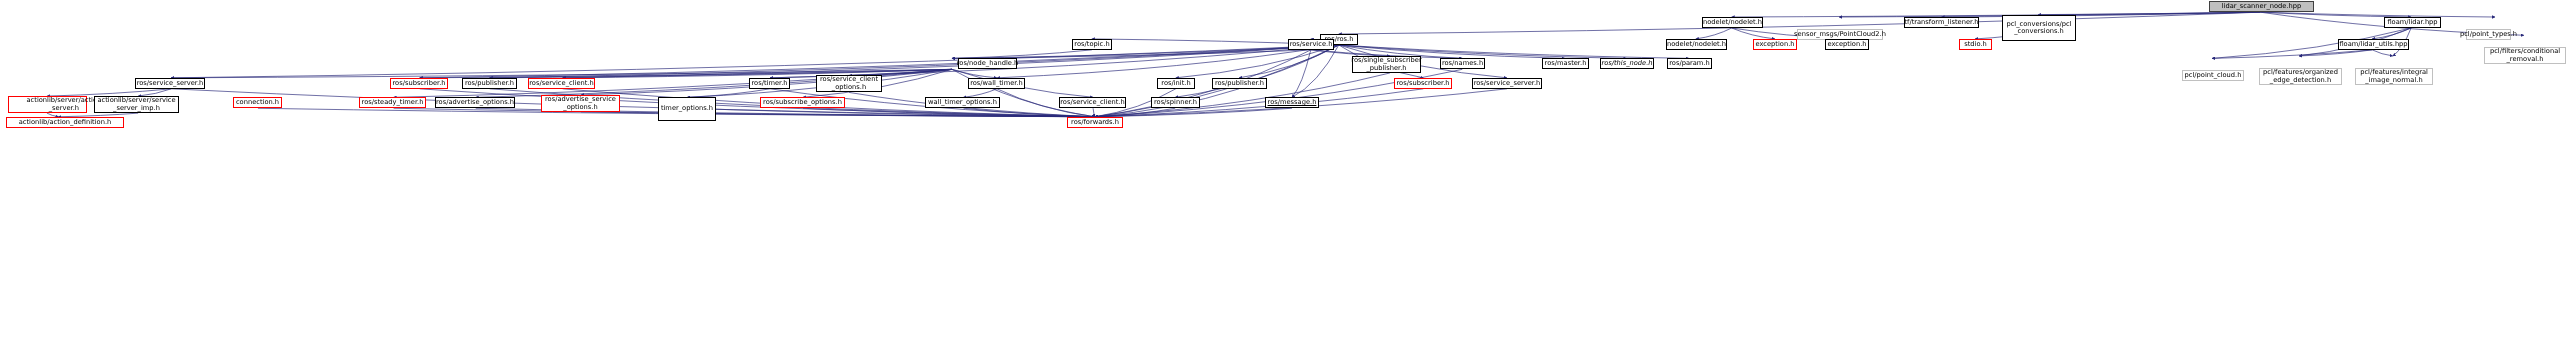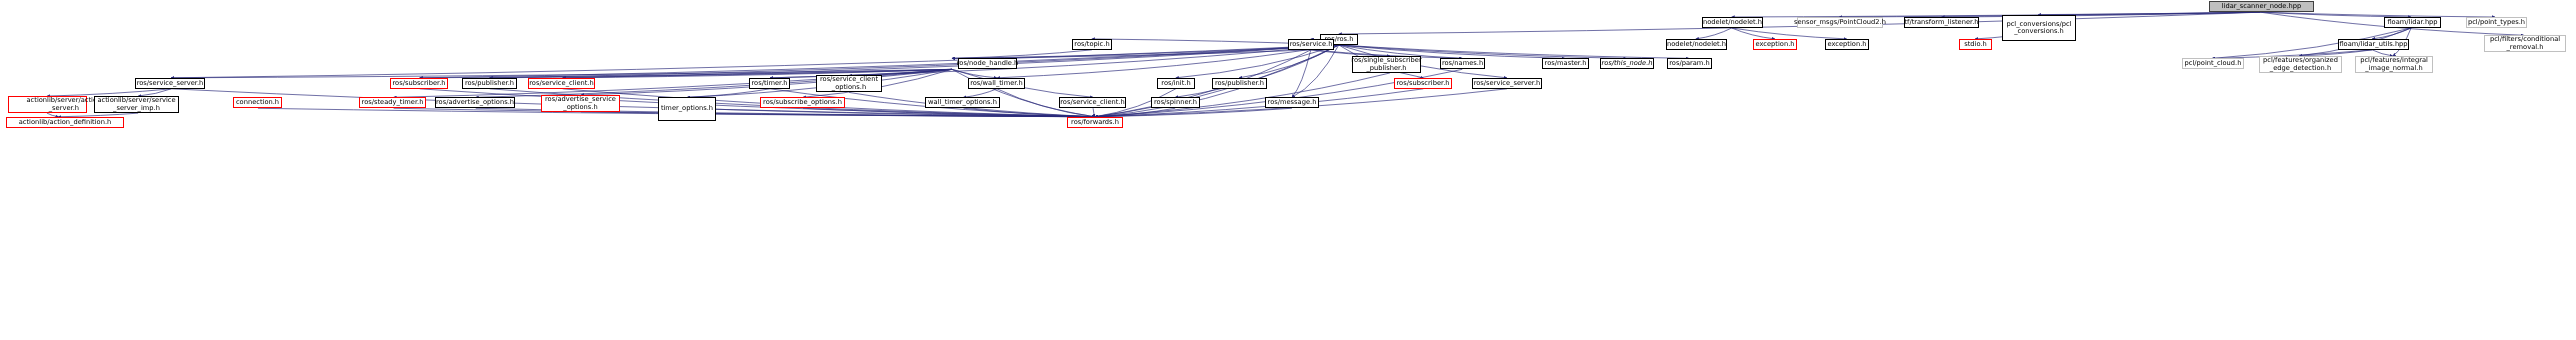--- a/index.html
+++ b/index.html
@@ -5,21 +5,21 @@
   html,body{margin:0;padding:0;background:#ffffff;}
   #canvas{position:relative;width:2576px;height:340px;background:#ffffff;
           font-family:"DejaVu Sans","Liberation Sans",sans-serif;overflow:hidden;}
   svg.edges{position:absolute;left:0;top:0;width:2576px;height:340px;pointer-events:none;}
   .node{position:absolute;box-sizing:border-box;display:flex;align-items:center;
         justify-content:center;text-align:center;line-height:1.05;
         font-size:6.7px;color:#000000;background:#ffffff;border:0.6px solid #000000;
         white-space:pre-line;padding:0 1.2px;}
   .node.root{background:#bfbfbf;border:0.6px solid #404040;}
   .node.red{border:0.6px solid #ff0000;}
-  .node.grey{border:0.6px solid #c0c0c0;}
+  .node.grey{border:0.6px solid #c0c0c0;margin-top:12px;}
   .node.dark{border:0.6px solid #000000;}
 </style>
 </head>
 <body>
 
 <div id="canvas">
   <svg class="edges" id="edge-layer" viewBox="0 0 4231 559" width="2576" height="340">
     <defs>
       <marker id="arrow" viewBox="0 0 10 10" refX="9" refY="5" markerWidth="5" markerHeight="5" orient="auto-start-reverse">
         <path d="M 0 0 L 10 5 L 0 10 z" fill="#28287a"></path>
@@ -117,21 +117,21 @@
       </g>
   </svg>
   <div id="node-layer">
       <div class="node root" style="left: 2209px; top: 1.2px; width: 105px; height: 11px;">lidar_scanner_node.hpp</div>
       <div class="node dark" style="left: 1702px; top: 17px; width: 61px; height: 11px;">nodelet/nodelet.h</div>
       <div class="node grey" style="left: 1797px; top: 17px; width: 86px; height: 11px;">sensor_msgs/PointCloud2.h</div>
       <div class="node dark" style="left: 1904px; top: 17px; width: 75px; height: 11px;">tf/transform_listener.h</div>
       <div class="node dark" style="left: 2002px; top: 14.6px; width: 74px; height: 26px;">pcl_conversions/pcl
 _conversions.h</div>
       <div class="node dark" style="left: 2384px; top: 17px; width: 57px; height: 11px;">floam/lidar.hpp</div>
-      <div class="node grey" style="left: 2466px; top: 17px; width: 61px; height: 11px;">pcl/point_types.h</div>
+      <div class="node grey" style="left: 2466px; top: 17px; width: 45px; height: 11px;">pcl/point_types.h</div>
       <div class="node dark" style="left: 1320px; top: 34px; width: 38px; height: 11px;">ros/ros.h</div>
       <div class="node grey" style="left: 2484px; top: 35px; width: 82px; height: 17px;">pcl/filters/conditional
 _removal.h</div>
       <div class="node dark" style="left: 1666px; top: 39px; width: 61px; height: 11px;">nodelet/nodelet.h</div>
       <div class="node red" style="left: 1753px; top: 39px; width: 44px; height: 11px;">exception.h</div>
       <div class="node dark" style="left: 1825px; top: 39px; width: 44px; height: 11px;">exception.h</div>
       <div class="node red" style="left: 1959px; top: 39px; width: 33px; height: 11px;">stdio.h</div>
       <div class="node dark" style="left: 1072px; top: 39px; width: 40px; height: 11px;">ros/topic.h</div>
       <div class="node dark" style="left: 1288px; top: 39px; width: 46px; height: 11px;">ros/service.h</div>
       <div class="node dark" style="left: 2338px; top: 39px; width: 71px; height: 11px; text-align: center;">floam/lidar_utils.hpp</div>
@@ -166,18 +166,18 @@
       <div class="node red" style="left: 233px; top: 97px; width: 49px; height: 11px;">connection.h</div>
       <div class="node red" style="left: 359px; top: 97px; width: 67px; height: 11px;">ros/steady_timer.h</div>
       <div class="node dark" style="left: 435px; top: 97px; width: 80px; height: 11px;">ros/advertise_options.h</div>
       <div class="node red" style="left: 541px; top: 95px; width: 79px; height: 17px;">ros/advertise_service
 _options.h</div>
       <div class="node dark" style="left: 658px; top: 97px; width: 58px; height: 24px;">timer_options.h</div>
       <div class="node red" style="left: 760px; top: 97px; width: 85px; height: 11px;">ros/subscribe_options.h</div>
       <div class="node dark" style="left: 925px; top: 97px; width: 75px; height: 11px;">wall_timer_options.h</div>
       <div class="node dark" style="left: 1059px; top: 97px; width: 67px; height: 11px;">ros/service_client.h</div>
       <div class="node dark" style="left: 1151px; top: 97px; width: 49px; height: 11px;">ros/spinner.h</div>
-      <div class="node dark" style="left: 1265px; top: 97px; width: 54px; height: 11px;">ros/message.h</div>
+      <div class="node dark" style="left: 1265px; top: 97px; width: 54px; height: 11px; text-decoration: underline;">ros/message.h</div>
       <div class="node red" style="left: 6px; top: 117px; width: 118px; height: 11px;">actionlib/action_definition.h</div>
       <div class="node red" style="left: 1067px; top: 117px; width: 56px; height: 11px;">ros/forwards.h</div>
     </div>
 </div>
 
 
 </body></html>

